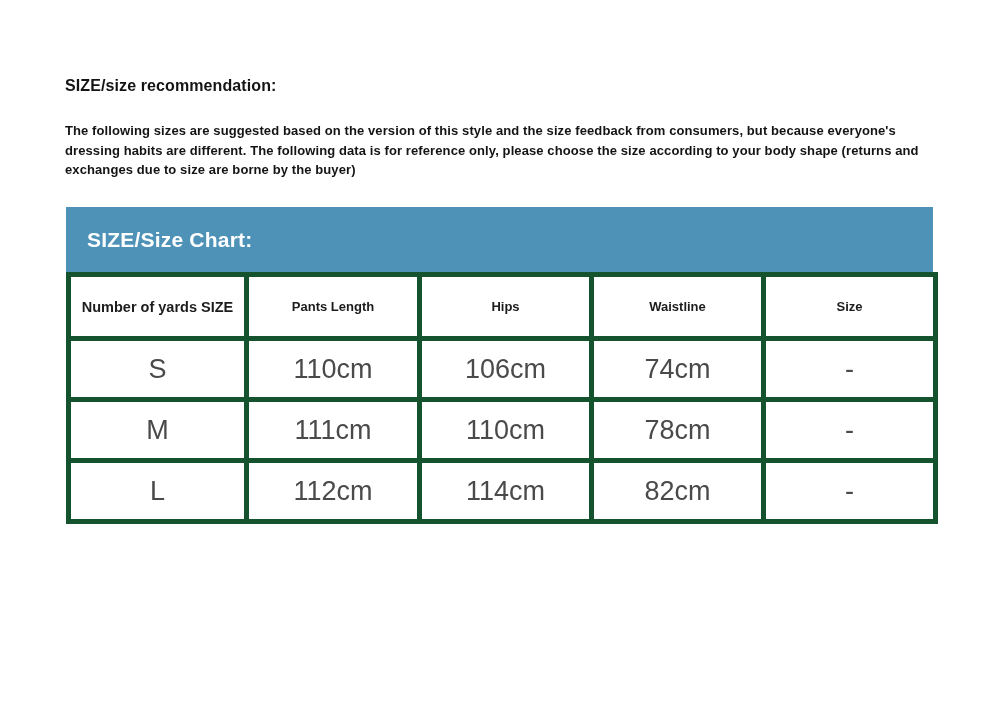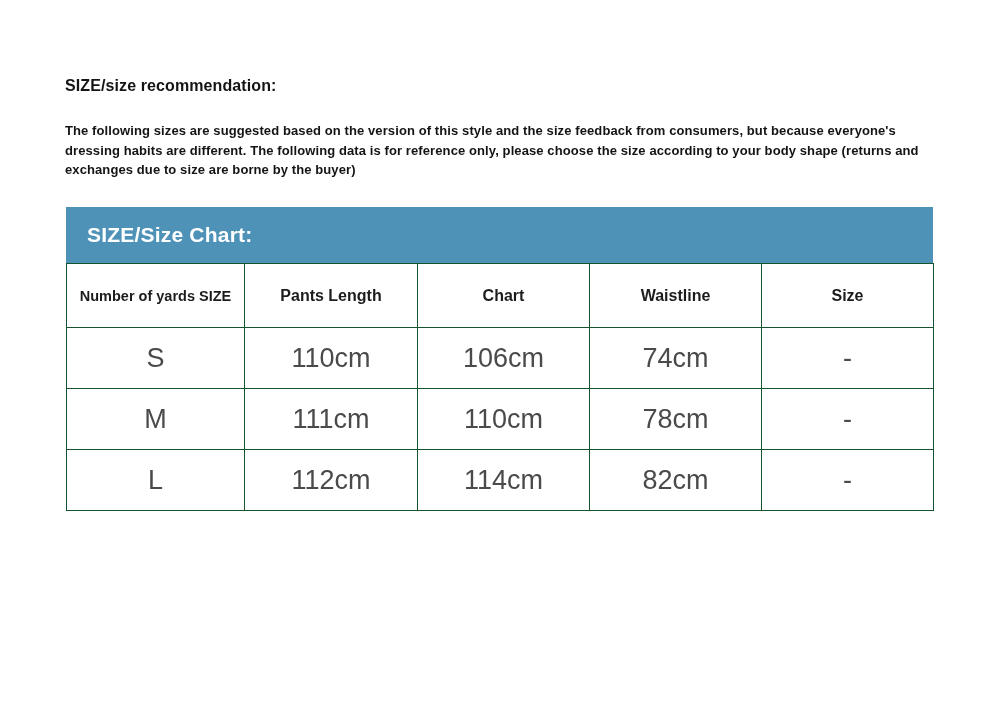--- a/index.html
+++ b/index.html
@@ -27,46 +27,46 @@
     line-height: 19.5px;
     color: #141414;
     letter-spacing: 0.1px;
   }
   .chart {
     position: absolute;
     left: 66px; top: 207px;
     width: 867px;
   }
   .chart-bar {
-    height: 56px;
+    height: 65px;
     display: flex;
     align-items: center;
     padding-left: 21px;
     color: #ffffff;
     font-size: 21px;
     font-weight: 700;
     letter-spacing: 0.2px;
   }
   table.size-table {
     border-collapse: collapse;
     table-layout: fixed;
     width: 867px;
     background: #ffffff;
   }
   table.size-table th,
   table.size-table td {
-    border: 1px solid #14532d;
+    border: 5px solid #14532d;
     text-align: center;
     vertical-align: middle;
     overflow: hidden;
     white-space: nowrap;
   }
   table.size-table th {
     height: 64px;
-    font-size: 16px;
+    font-size: 13px;
     font-weight: 700;
     color: #1c1c1c;
   }
   table.size-table th.small {
     font-size: 14.5px;
   }
   table.size-table td {
     height: 61px;
     font-size: 27px;
     font-weight: 400;
@@ -90,21 +90,21 @@
       <col style="width:178px">
       <col style="width:173px">
       <col style="width:172px">
       <col style="width:172px">
       <col style="width:172px">
     </colgroup>
     <thead>
       <tr>
         <th class="small">Number of yards SIZE</th>
         <th>Pants Length</th>
-        <th>Chart</th>
+        <th>Hips</th>
         <th>Waistline</th>
         <th>Size</th>
       </tr>
     </thead>
     <tbody>
       <tr>
         <td>S</td>
         <td>110cm</td>
         <td>106cm</td>
         <td>74cm</td>

